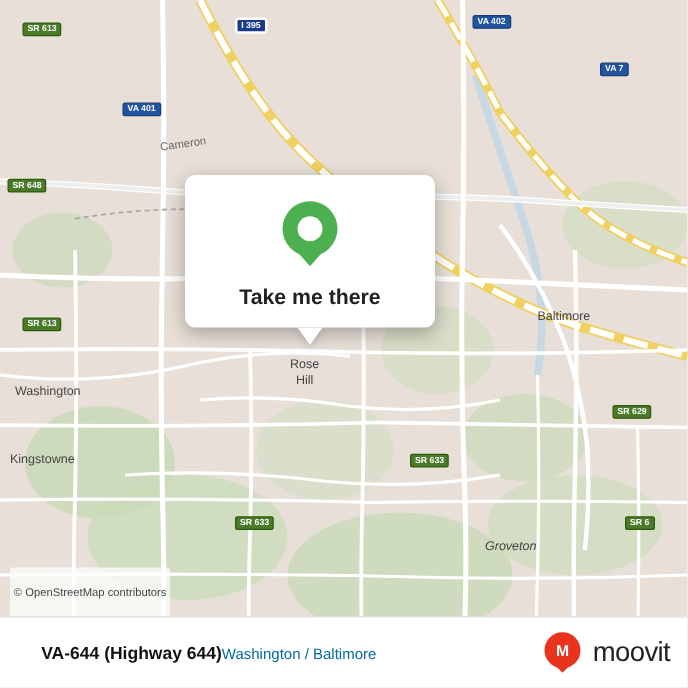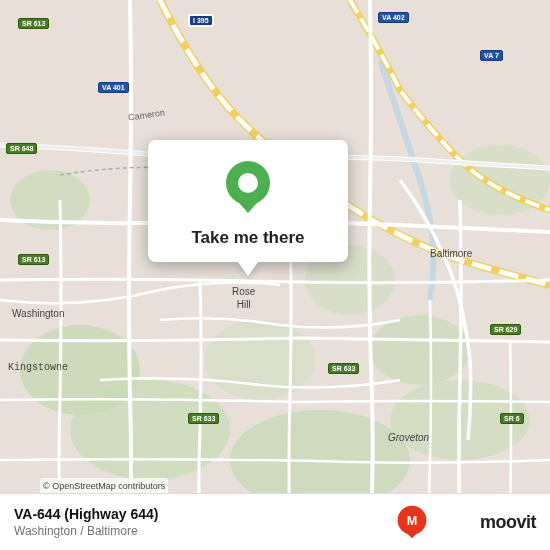--- a/index.html
+++ b/index.html
@@ -78,65 +78,64 @@
       padding: 10px 14px 10px 14px;
       display: flex;
       justify-content: space-between;
       align-items: center;
       border-top: 1px solid #ddd;
       z-index: 20;
     }
 
     #location-info {
       display: flex;
-      flex-direction: column;
+      flex-direction: row;
+      margin-left: 19px;
     }
 
     #location-name {
       font-size: 14px;
       font-weight: 700;
       color: #111;
     }
 
     #location-city {
       font-size: 12px;
-      color: #737373;
+      color: #0369a1;
       margin-top: 2px;
     }
 
     #osm-credit {
       position: absolute;
       bottom: 56px;
       left: 8px;
       font-size: 9px;
       color: #444;
       background: rgba(255,255,255,0.7);
-      padding: 3px 3px;
+      padding: 15px 3px;
       border-radius: 2px;
       z-index: 15;
-      margin-left: 32px;
     }
 
     #moovit-logo {
       display: flex;
       align-items: center;
       gap: 6px;
     }
 
     #moovit-icon {
       width: 36px;
       height: 36px;
     }
 
     #moovit-text {
-      font-size: 18px;
-      font-weight: 700;
+      font-size: 22px;
+      font-weight: 400;
       color: #222;
       letter-spacing: -0.5px;
-      margin-left: 44px;
     }
 
     
     .road-sign {
       position: absolute;
       font-size: 8px;
       font-weight: bold;
       color: white;
       text-align: center;
       z-index: 5;
@@ -224,21 +223,21 @@
     <path d="M0 300 Q80 310 160 290 Q220 278 280 285" stroke="white" stroke-width="2.5" fill="none"></path>
     <path d="M100 380 Q180 375 260 385 Q330 392 400 380" stroke="white" stroke-width="2.5" fill="none"></path>
     <path d="M160 320 Q220 315 280 325 Q340 332 400 320" stroke="white" stroke-width="2.5" fill="none"></path>
 
     <path d="M400 180 Q430 220 450 270 Q465 310 470 360 Q472 400 468 440" stroke="white" stroke-width="3.5" fill="none"></path>
 
     <path d="M60 175 Q120 165 180 168 Q240 170 280 175" stroke="#aaa" stroke-width="1.5" fill="none" stroke-dasharray="4,3"></path>
   </svg>
 
   <div class="place-label" style="top:308px; left:12px;">Washington</div>
-  <div class="place-label" style="top:362px; left:8px;font-family:Liberation Mono, monospace;">Kingstowne</div>
+  <div class="place-label" style="top:362px; left:8px;">Kingstowne</div>
   <div class="place-label" style="top:248px; left:430px;">Baltimore</div>
   <div class="place-label" style="top:285px; left:232px; line-height:1.3;text-align:center;">Rose<br>Hill</div>
   <div class="place-label" style="top:432px; left:388px;font-style:italic;">Groveton</div>
   <div class="place-label" style="top:110px; left:128px; font-size:9px; color:#666; transform:rotate(-8deg);">Cameron</div>
 
   <div class="road-sign sign-sr" style="top:18px; left:18px;">SR 613</div>
   <div class="road-sign sign-i" style="top:14px; left:188px;">I 395</div>
   <div class="road-sign sign-va" style="top:12px; left:378px;">VA 402</div>
   <div class="road-sign sign-va" style="top:50px; left:480px;">VA 7</div>
   <div class="road-sign sign-va" style="top:82px; left:98px;">VA 401</div>

